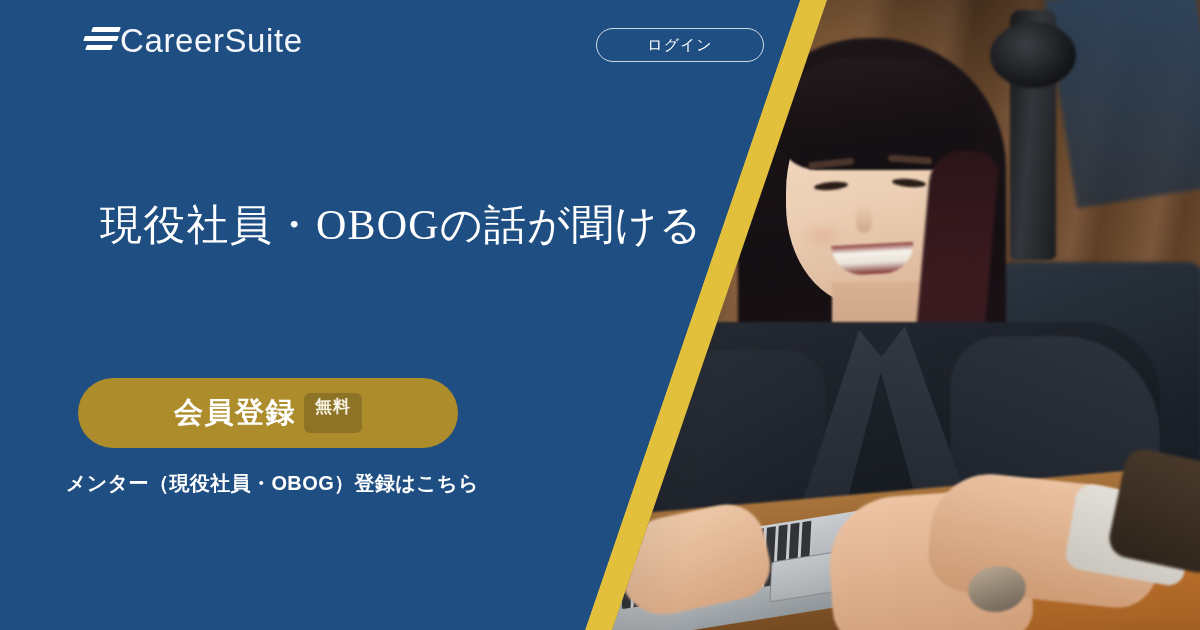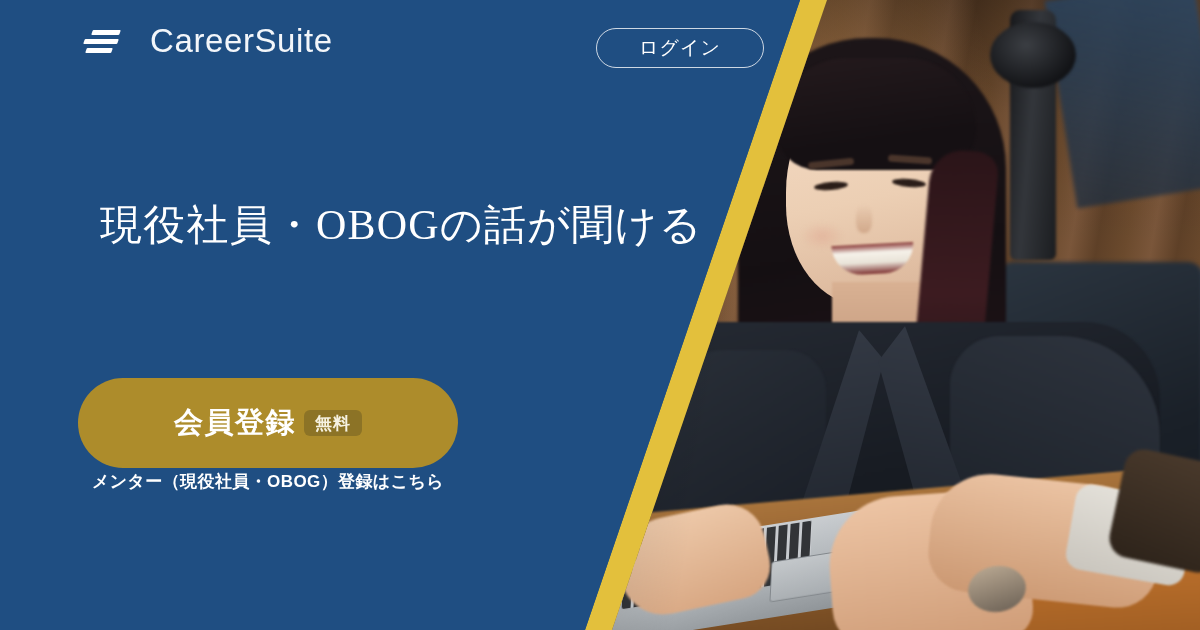--- a/index.html
+++ b/index.html
@@ -304,98 +304,98 @@
     background:#1f4e82;
   }
 
   
   .header {
     position:absolute; left:0; top:0; width:800px; height:96px;
     display:flex; align-items:center;
   }
   .logo {
     position:absolute; left:78px; top:22px;
-    display:flex; align-items:center; gap:30px;
+    display:flex; align-items:flex-start; gap:0;
   }
   .logo-mark { width:42px; height:32px; position:relative; }
   .logo-mark i {
     position:absolute; display:block; height:5px;
     background:#ffffff; border-radius:1px;
     transform:skewX(-18deg);
   }
   .logo-mark i:nth-child(1){ top:5px;  right:0;  width:28px; }
   .logo-mark i:nth-child(2){ top:14px; right:2px; width:34px; }
   .logo-mark i:nth-child(3){ top:23px; right:8px; width:26px; }
   .logo-text {
     color:#f3f6fa;
     font-size:33px;
     letter-spacing:.6px;
     font-weight:300;
     white-space:nowrap;
   }
 
   .login-btn {
     position:absolute; left:596px; top:28px;
-    width:168px; height:40px;
+    width:168px; height:34px;
     border:1px solid rgba(255,255,255,.78);
     border-radius:999px;
     color:#ffffff;
     background:transparent;
-    font-size:19px;
+    font-size:15px;
     font-weight:500;
     letter-spacing:1px;
     display:flex; align-items:center; justify-content:center;
     cursor:pointer;
   }
 
   
   .headline {
     position:absolute; left:76px; top:196px;
     color:#ffffff;
     font-family:"Liberation Serif", "DejaVu Serif", serif;
     font-size:42px;
     line-height:1.42;
     letter-spacing:1.2px;
     white-space:nowrap;
   }
   .headline span { display:block;margin-left:24px; }
 
   .cta {
     position:absolute; left:78px; top:378px;
-    width:380px; height:90px;
+    width:380px; height:70px;
     background:#ad8c2b;
     border:none;
     border-radius:999px;
     display:flex; align-items:center; justify-content:center;
     gap:8px;
     cursor:pointer;
   }
   .cta-label {
     color:#ffffff;
     font-size:29px;
     font-weight:bold;
     letter-spacing:1.5px;
   }
   .cta-badge {
     background:#8c7326;
     color:#f6f2e2;
     font-size:17px;
     font-weight:bold;
-    padding:5px 11px 4px;
+    padding:5px 11px 18px;
     border-radius:6px;
     letter-spacing:1px;
     line-height:1;
   }
 
   .mentor-link {
-    position:absolute; left:78px; top:470px;
+    position:absolute; left:66px; top:470px;
     width:380px;
     text-align:center;
     color:#ffffff;
-    font-size:17px;
+    font-size:20px;
     font-weight:bold;
     letter-spacing:.4px;
     cursor:pointer;
     white-space:nowrap;
   }
 </style>
 </head>
 <body>
 
 <div class="hero">

